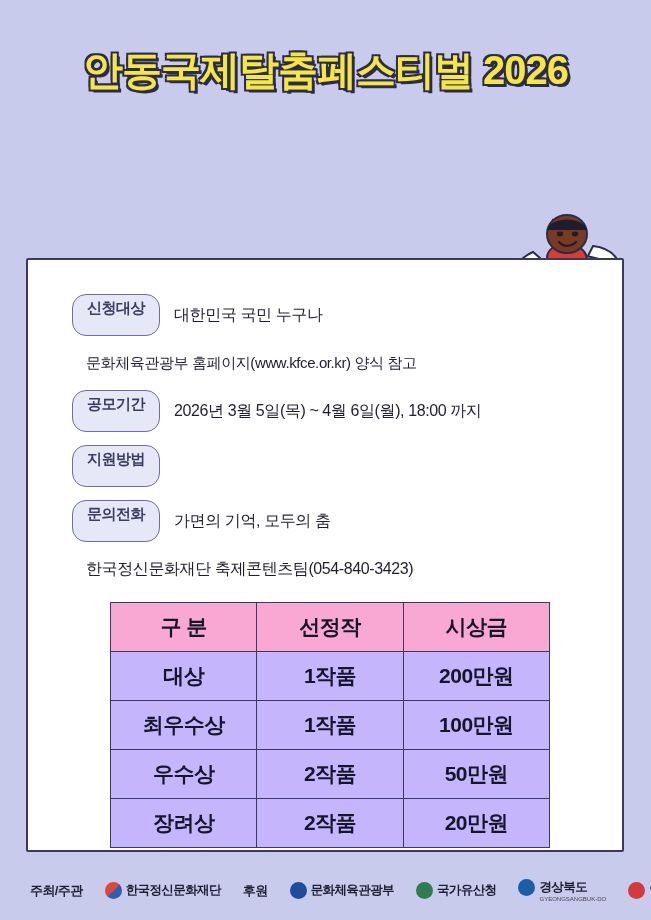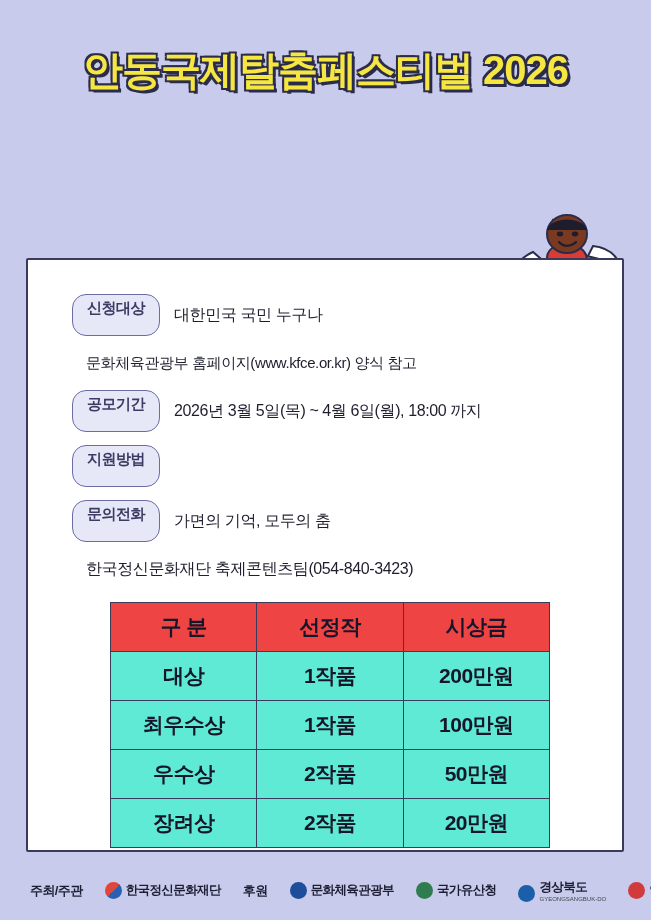--- a/index.html
+++ b/index.html
@@ -122,26 +122,26 @@
   .prize-table td {
     border: 1.5px solid #3a3a5c;
     text-align: center;
     font-size: 21px;
     font-weight: bold;
     color: #16162a;
     height: 46px;
     letter-spacing: -0.5px;
   }
   .prize-table th {
-    background: #ef4444;
+    background: #f9a8d4;
     font-size: 21px;
     margin-top: 8px;
   }
   .prize-table td {
-    background: #5eead4;
+    background: #c4b5fd;
   }
 
   
   .footer {
     position: absolute;
     left: 30px;
     right: 20px;
     bottom: 18px;
     display: flex;
     align-items: center;
@@ -149,21 +149,21 @@
     font-size: 13px;
     color: #1d1d33;
     font-weight: bold;
     letter-spacing: -0.6px;
   }
   .footer-text {
     white-space: nowrap;
   }
   .org {
     display: flex;
-    align-items: flex-end;
+    align-items: flex-start;
     gap: 4px;
     white-space: nowrap;
   }
   .org-mark {
     width: 17px;
     height: 17px;
     border-radius: 50%;
     display: inline-block;
     flex: 0 0 auto;
     position: relative;

